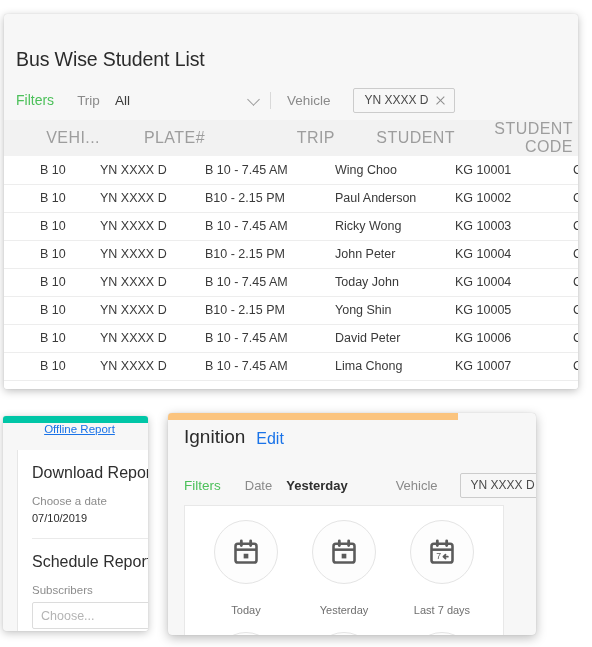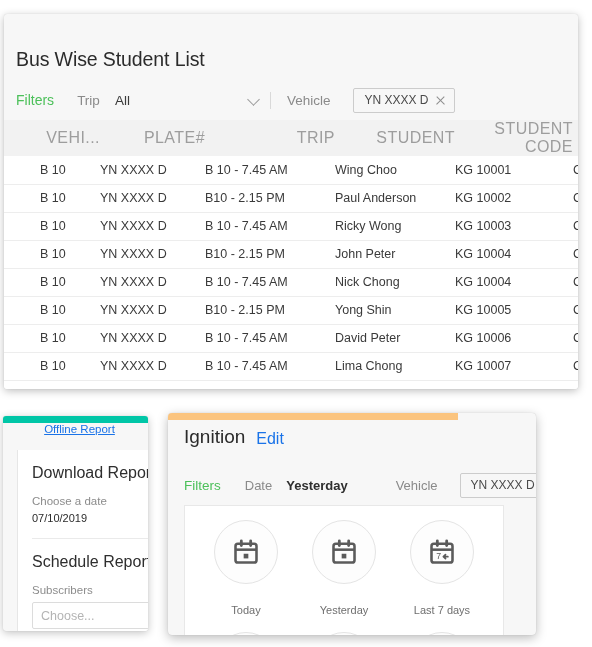--- a/index.html
+++ b/index.html
@@ -439,21 +439,21 @@
             <td class="c3">B10 - 2.15 PM</td>
             <td class="c4">John Peter</td>
             <td class="c5">KG 10004</td>
             <td class="c6">C</td>
           </tr>
           <tr>
             <td class="c0"></td>
             <td class="c1">B 10</td>
             <td class="c2">YN XXXX D</td>
             <td class="c3">B 10 - 7.45 AM</td>
-            <td class="c4">Nick Chong</td>
+            <td class="c4">Today John</td>
             <td class="c5">KG 10004</td>
             <td class="c6">C</td>
           </tr>
           <tr>
             <td class="c0"></td>
             <td class="c1">B 10</td>
             <td class="c2">YN XXXX D</td>
             <td class="c3">B10 - 2.15 PM</td>
             <td class="c4">Yong Shin</td>
             <td class="c5">KG 10005</td>

